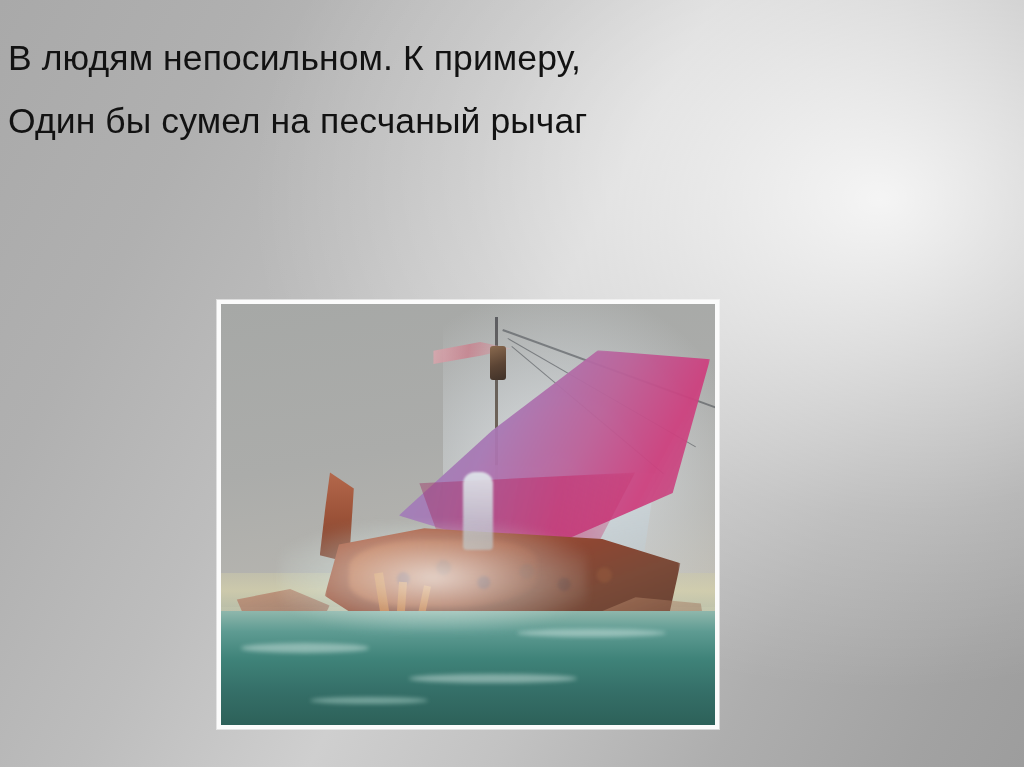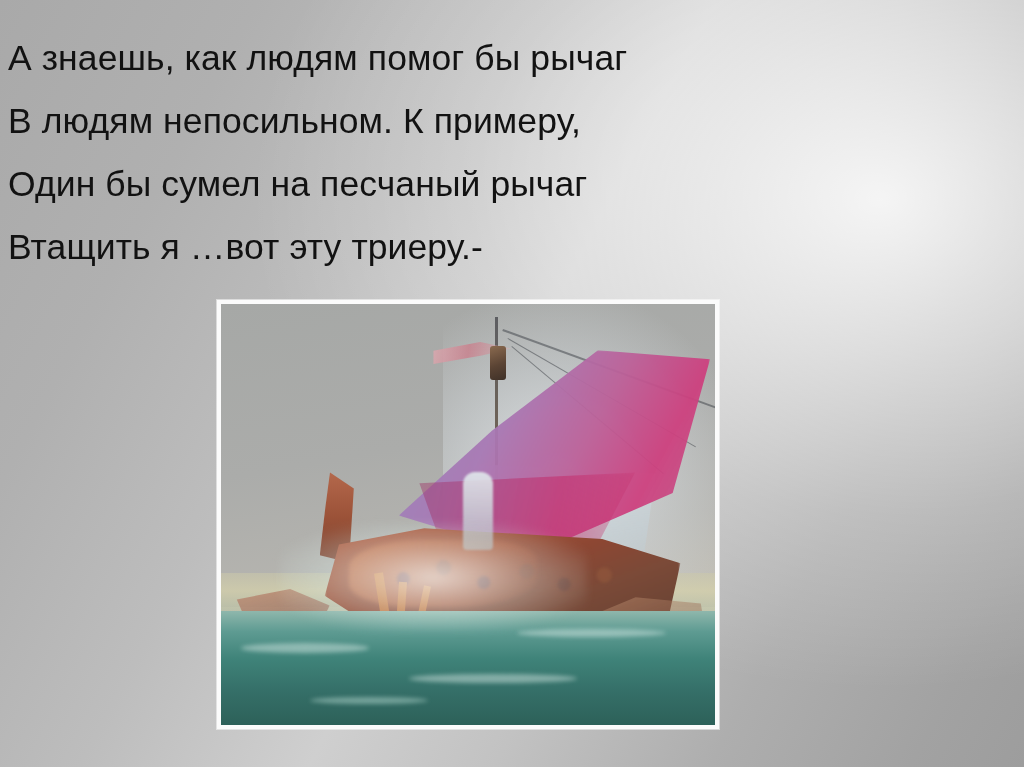--- a/index.html
+++ b/index.html
@@ -265,24 +265,22 @@
     backdrop-filter: blur(0.4px);
     pointer-events: none;
   }
 </style>
 </head>
 <body>
 
 <div id="slide">
 
   <div id="verse">
-    <div class="verse-line">А знаешь, как людям помог бы рычаг</div>
     <div class="verse-line">В людям непосильном. К примеру,</div>
     <div class="verse-line">Один бы сумел на песчаный рычаг</div>
-    <div class="verse-line">Втащить я …вот эту триеру.-</div>
   </div>
 
   <div id="picture-frame">
     <div id="picture">
       <div class="sky"></div>
       <div class="sky-haze"></div>
       <div class="shore"></div>
 
       <div class="rig rig-a"></div>
       <div class="rig rig-b"></div>

